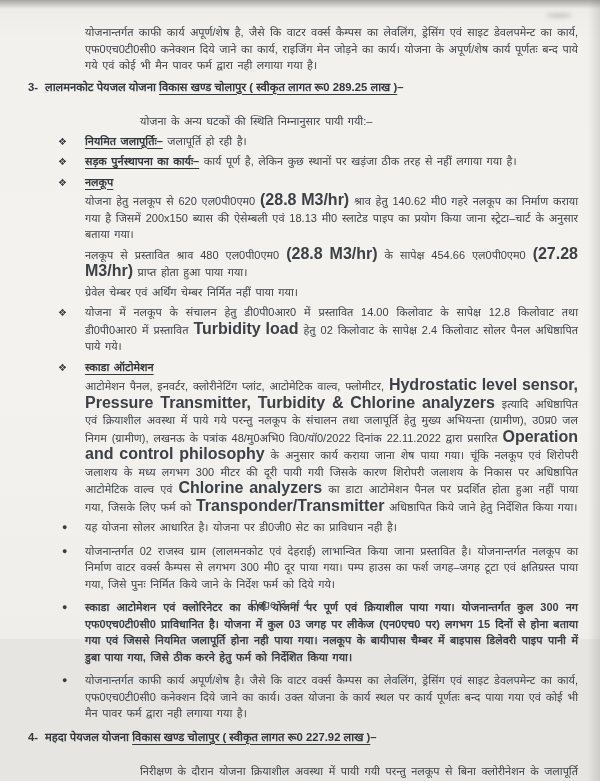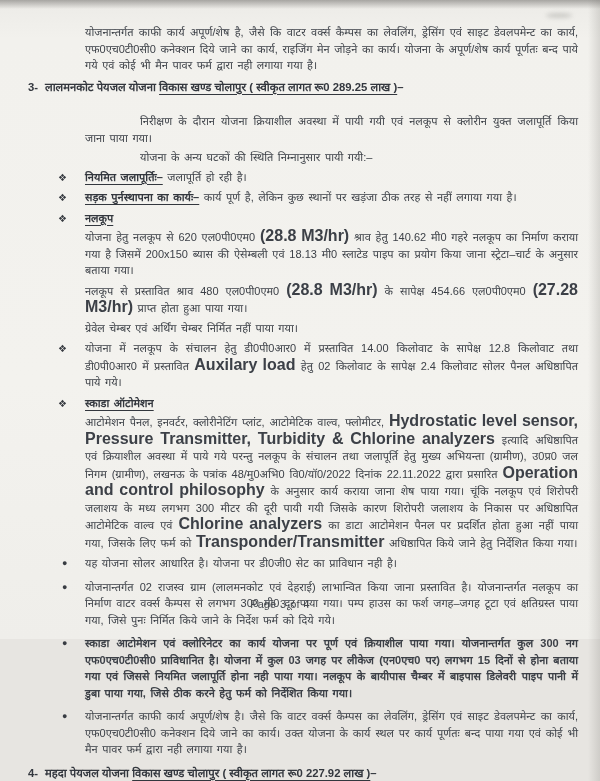--- a/index.html
+++ b/index.html
@@ -72,21 +72,20 @@
 
 <div class="page">
   <div class="scan-top"></div>
   <div class="scan-right"></div>
   <div class="scan-smudge"></div>
 
   <p style="margin-bottom:5px;">योजनान्तर्गत काफी कार्य अपूर्ण/शेष है, जैसे कि वाटर वर्क्स कैम्पस का लेवलिंग, ड्रेसिंग एवं साइट डेवलपमेन्ट का कार्य, एफ0एच0टी0सी0 कनेक्शन दिये जाने का कार्य, राइजिंग मेन जोड़ने का कार्य। योजना के अपूर्ण/शेष कार्य पूर्णतः बन्द पाये गये एवं कोई भी मैन पावर फर्म द्वारा नही लगाया गया है।</p>
 
   <div class="heading"><span class="hnum">3-</span><span>लालमनकोट पेयजल योजना </span><span class="u">विकास खण्ड चोलापुर ( स्वीकृत लागत रू0 289.25 लाख )</span><span>–</span></div>
 
-  <p class="ind">निरीक्षण के दौरान योजना क्रियाशील अवस्था में पायी गयी एवं नलकूप से क्लोरीन युक्त जलापूर्ति किया जाना पाया गया।</p>
   <p class="ind">योजना के अन्य घटकों की स्थिति निम्नानुसार पायी गयी:–</p>
 
   <div class="ditem">
     <span class="dmark">❖</span>
     <p style="margin:0;"><span class="dlabel u">नियमित जलापूर्तिः–</span><span> जलापूर्ति हो रही है।</span></p>
   </div>
 
   <div class="ditem">
     <span class="dmark">❖</span>
     <p style="margin:0;"><span class="dlabel u">सड़क पुर्नस्थापना का कार्यः–</span><span> कार्य पूर्ण है, लेकिन कुछ स्थानों पर खड़ंजा ठीक तरह से नहीं लगाया गया है।</span></p>
@@ -95,21 +94,21 @@
   <div class="ditem">
     <span class="dmark">❖</span>
     <p style="margin:0 0 2px 0;"><span class="dlabel u">नलकूप</span></p>
     <p class="sub"><span>योजना हेतु नलकूप से 620 एल0पी0एम0 </span><span class="latin">(28.8 M3/hr)</span><span> श्राव हेतु 140.62 मी0 गहरे नलकूप का निर्माण कराया गया है जिसमें 200x150 ब्यास की ऐसेम्बली एवं 18.13 मी0 स्लाटेड पाइप का प्रयोग किया जाना स्ट्रेटा–चार्ट के अनुसार बताया गया।</span></p>
     <p class="sub"><span>नलकूप से प्रस्तावित श्राव 480 एल0पी0एम0 </span><span class="latin">(28.8 M3/hr)</span><span> के सापेक्ष 454.66 एल0पी0एम0 </span><span class="latin">(27.28 M3/hr)</span><span> प्राप्त होता हुआ पाया गया।</span></p>
     <p class="sub">ग्रेवेल चेम्बर एवं अर्थिंग चेम्बर निर्मित नहीं पाया गया।</p>
   </div>
 
   <div class="ditem">
     <span class="dmark">❖</span>
-    <p class="sub"><span>योजना में नलकूप के संचालन हेतु डी0पी0आर0 में प्रस्तावित 14.00 किलोवाट के सापेक्ष 12.8 किलोवाट तथा डी0पी0आर0 में प्रस्तावित </span><span class="latin">Auxilary load</span><span> हेतु 02 किलोवाट के सापेक्ष 2.4 किलोवाट सोलर पैनल अधिष्ठापित पाये गये।</span></p>
+    <p class="sub"><span>योजना में नलकूप के संचालन हेतु डी0पी0आर0 में प्रस्तावित 14.00 किलोवाट के सापेक्ष 12.8 किलोवाट तथा डी0पी0आर0 में प्रस्तावित </span><span class="latin">Turbidity load</span><span> हेतु 02 किलोवाट के सापेक्ष 2.4 किलोवाट सोलर पैनल अधिष्ठापित पाये गये।</span></p>
   </div>
 
   <div class="ditem">
     <span class="dmark">❖</span>
     <p style="margin:0 0 2px 0;"><span class="dlabel u">स्काडा ऑटोमेशन</span></p>
     <p class="sub"><span>आटोमेशन पैनल, इनवर्टर, क्लोरीनेटिंग प्लांट, आटोमेटिक वाल्व, फ्लोमीटर, </span><span class="latin">Hydrostatic level sensor, Pressure Transmitter, Turbidity &amp; Chlorine analyzers</span><span> इत्यादि अधिष्ठापित एवं क्रियाशील अवस्था में पाये गये परन्तु नलकूप के संचालन तथा जलापूर्ति हेतु मुख्य अभियन्ता (ग्रामीण), उ0प्र0 जल निगम (ग्रामीण), लखनऊ के पत्रांक 48/मु0अभि0 वि0/यॉ0/2022 दिनांक 22.11.2022 द्वारा प्रसारित </span><span class="latin">Operation and control philosophy</span><span> के अनुसार कार्य कराया जाना शेष पाया गया। चूंकि नलकूप एवं शिरोपरी जलाशय के मध्य लगभग 300 मीटर की दूरी पायी गयी जिसके कारण शिरोपरी जलाशय के निकास पर अधिष्ठापित आटोमेटिक वाल्व एवं </span><span class="latin">Chlorine analyzers</span><span> का डाटा आटोमेशन पैनल पर प्रदर्शित होता हुआ नहीं पाया गया, जिसके लिए फर्म को </span><span class="latin">Transponder/Transmitter</span><span> अधिष्ठापित किये जाने हेतु निर्देशित किया गया।</span></p>
   </div>
 
   <div class="bitem">
     <span class="bmark">●</span>

